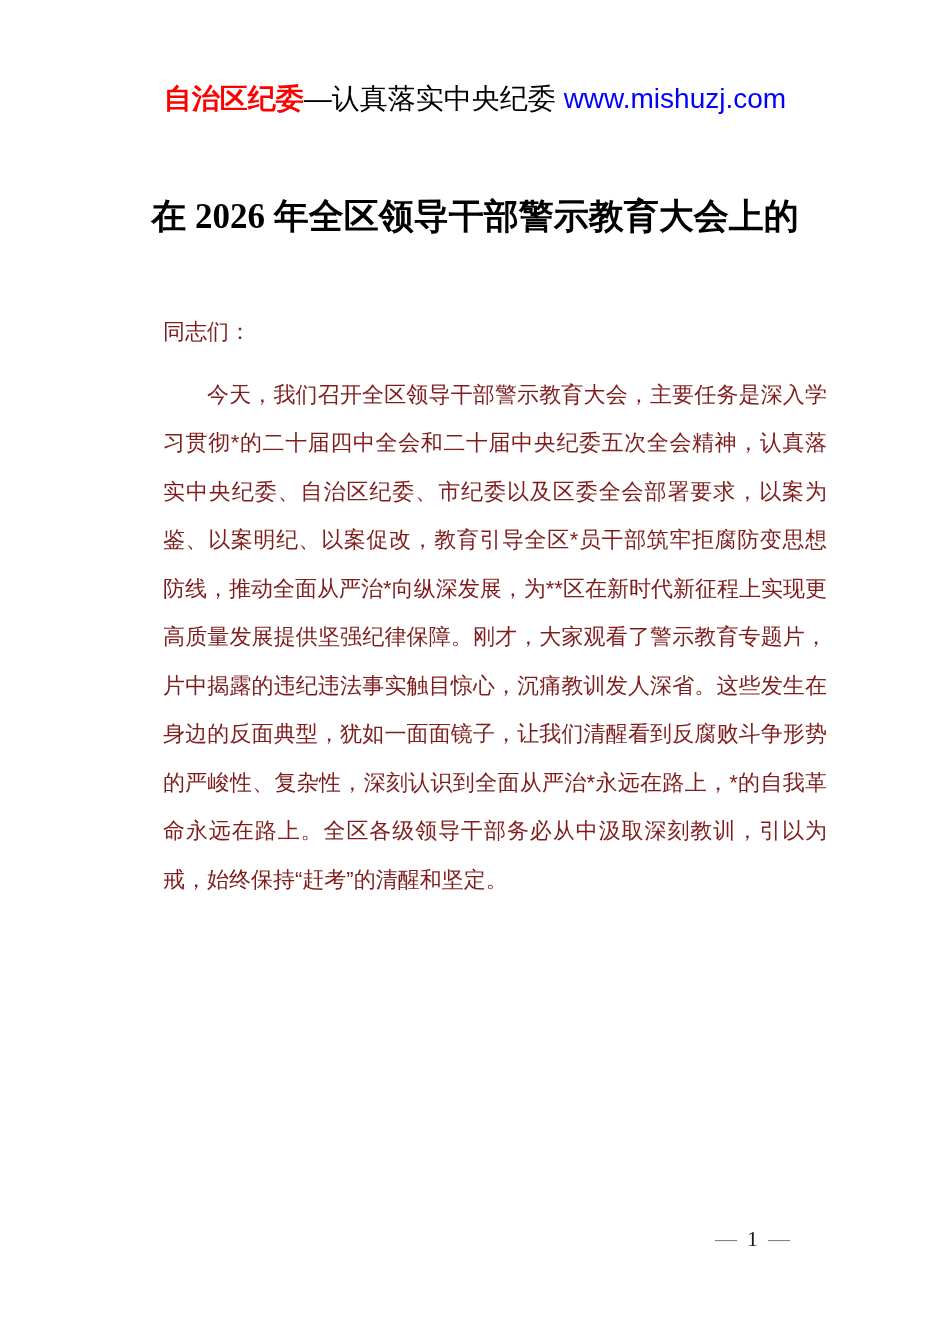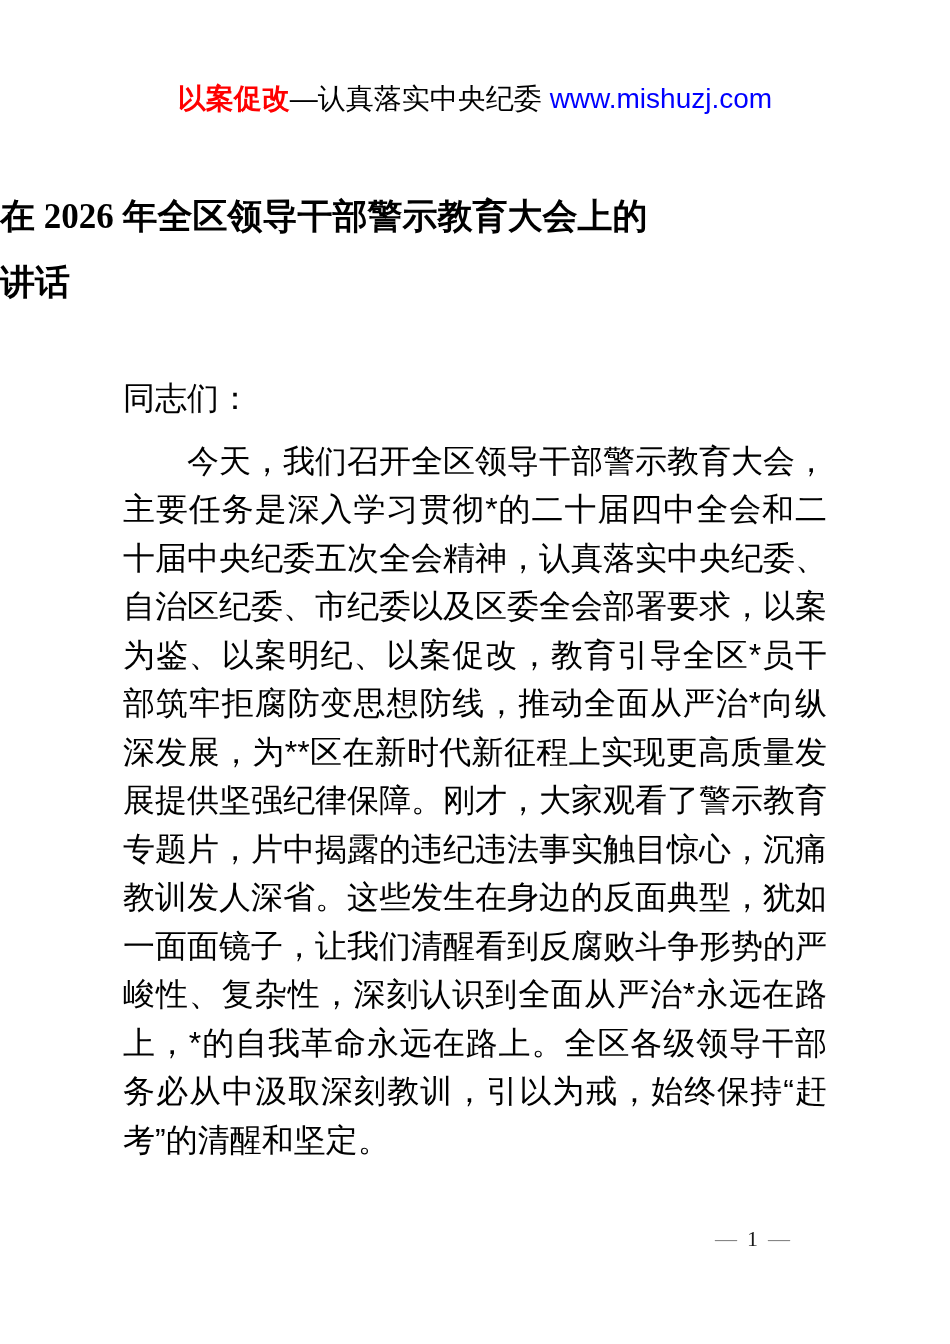--- a/index.html
+++ b/index.html
@@ -28,34 +28,35 @@
   .site-header .sep,
   .site-header .tagline {
     color: #000000;
   }
   .site-header .url {
     color: var(--url-color, #0000ff);
     text-decoration: none;
   }
   .doc-title {
     margin-top: 68px;
-    text-align: left;
+    text-align: center;
     font-family: "Liberation Serif", serif;
     font-size: 35px;
     font-weight: 600;
     line-height: 66px;
     color: #000000;
   }
   .doc-body {
     margin-top: 58px;
     padding: 0 123px;
-    font-size: 32px;
+    font-size: 22px;
     line-height: 48.5px;
     text-align: justify;
-    color: #000000;
+    color: #7f1d1d;
+    margin-left: 40px;
   }
   .salutation {
     margin-bottom: 14px;
   }
   .para {
     text-indent: 2em;
   }
   .section-heading {
     margin-top: 30px;
     text-indent: 2em;
@@ -77,27 +78,26 @@
   .page-footer .num {
     color: #1a1a1a;
   }
 </style>
 </head>
 <body>
 
 <div class="page">
 
   <div class="site-header">
-    <span class="brand">以案促改</span><span class="sep">—</span><span class="tagline">认真落实中央纪委</span>
+    <span class="brand">自治区纪委</span><span class="sep">—</span><span class="tagline">认真落实中央纪委</span>
     <span class="url">www.mishuzj.com</span>
   </div>
 
   <div class="doc-title">
     <div>在 2026 年全区领导干部警示教育大会上的</div>
-    <div>讲话</div>
   </div>
 
   <div class="doc-body">
     <p class="salutation">同志们：</p>
     <p class="para">今天，我们召开全区领导干部警示教育大会，主要任务是深入学习贯彻*的二十届四中全会和二十届中央纪委五次全会精神，认真落实中央纪委、自治区纪委、市纪委以及区委全会部署要求，以案为鉴、以案明纪、以案促改，教育引导全区*员干部筑牢拒腐防变思想防线，推动全面从严治*向纵深发展，为**区在新时代新征程上实现更高质量发展提供坚强纪律保障。刚才，大家观看了警示教育专题片，片中揭露的违纪违法事实触目惊心，沉痛教训发人深省。这些发生在身边的反面典型，犹如一面面镜子，让我们清醒看到反腐败斗争形势的严峻性、复杂性，深刻认识到全面从严治*永远在路上，*的自我革命永远在路上。全区各级领导干部务必从中汲取深刻教训，引以为戒，始终保持“赶考”的清醒和坚定。</p>
   </div>
 
   <div class="page-footer">
     <span class="dash">—</span><span class="num">1</span><span class="dash">—</span>
   </div>

